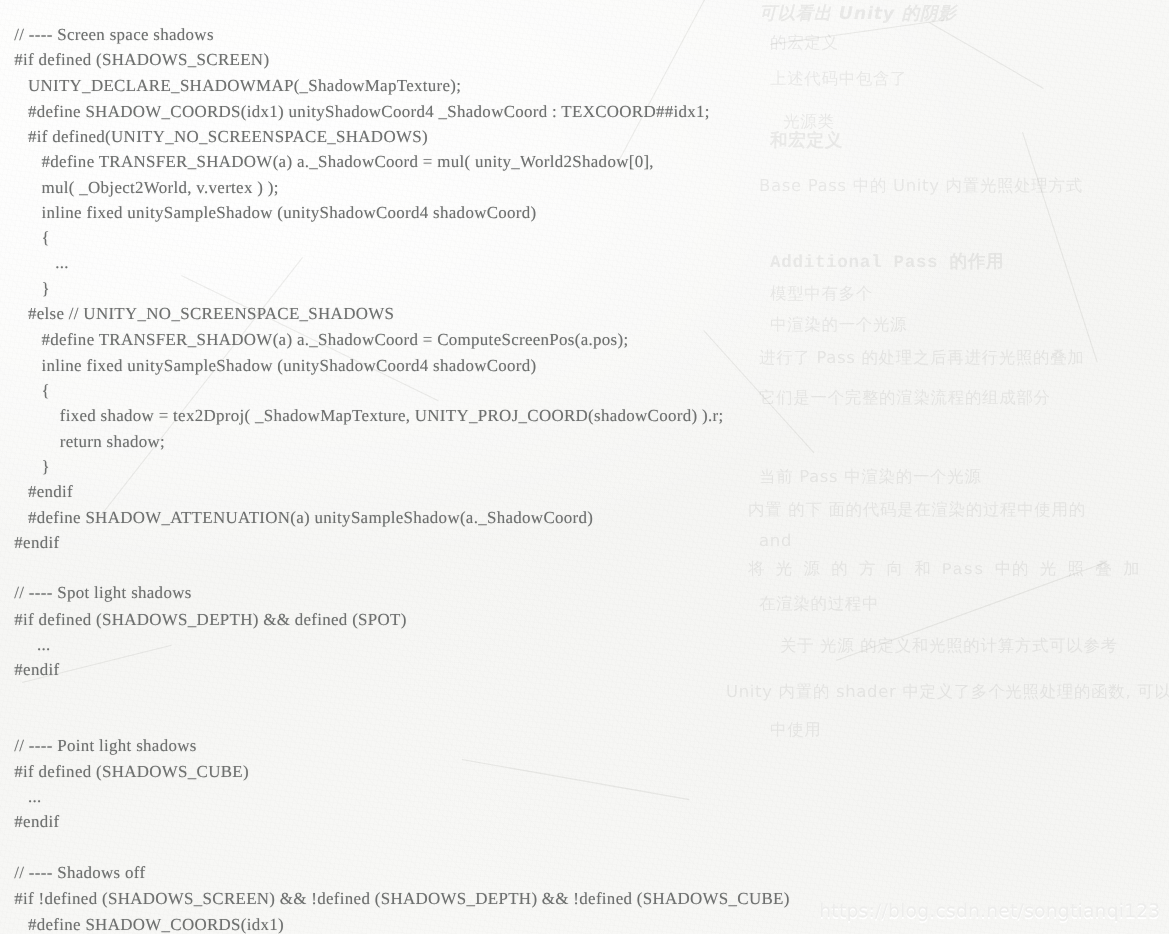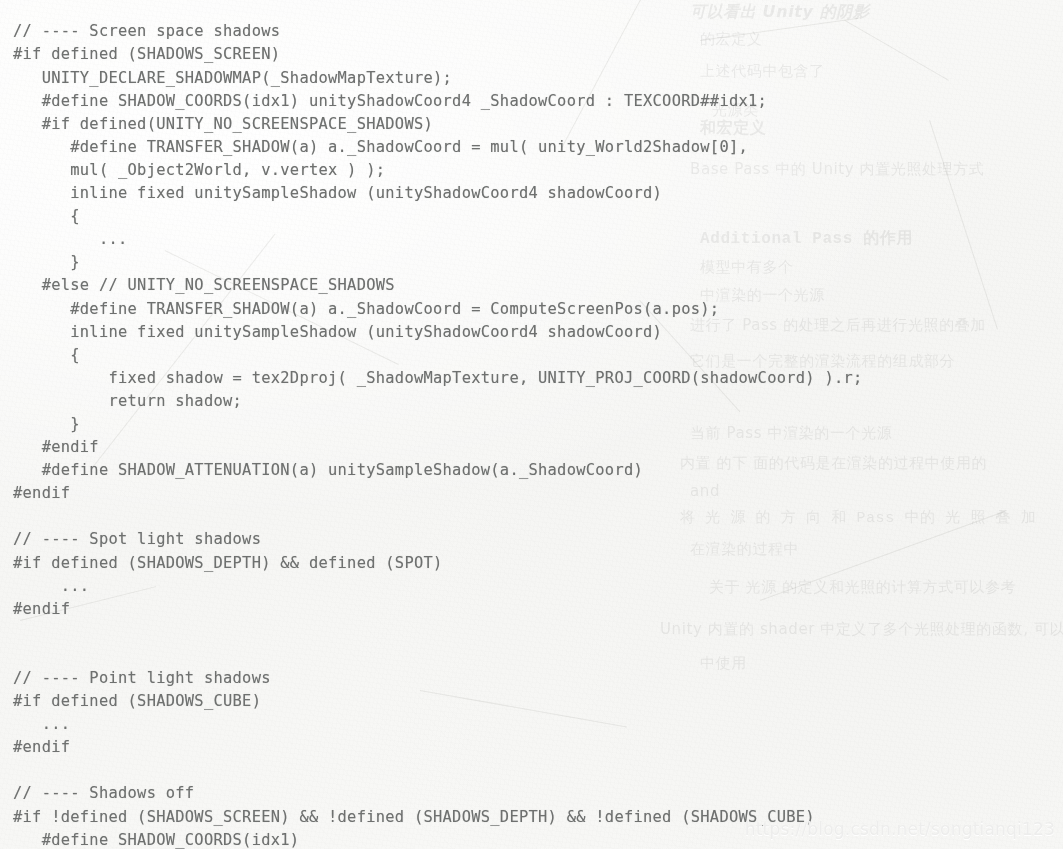--- a/index.html
+++ b/index.html
@@ -76,20 +76,21 @@
     line-height: 23.1px;
     letter-spacing: .28px;
     color: #6f7170;
     white-space: pre;
     text-shadow: 0 0 .8px rgba(140,142,140,.55);
   }
   #code .ln {
     display: block;
     height: 23.1px;
     white-space: pre;
+    font-family: Liberation Serif, serif;
   }
   #code .blank { color: transparent; }
 
   
   #watermark {
     position: absolute;
     right: 8px;
     bottom: 10px;
     font-family: "DejaVu Sans", sans-serif;
     font-size: 17px;

